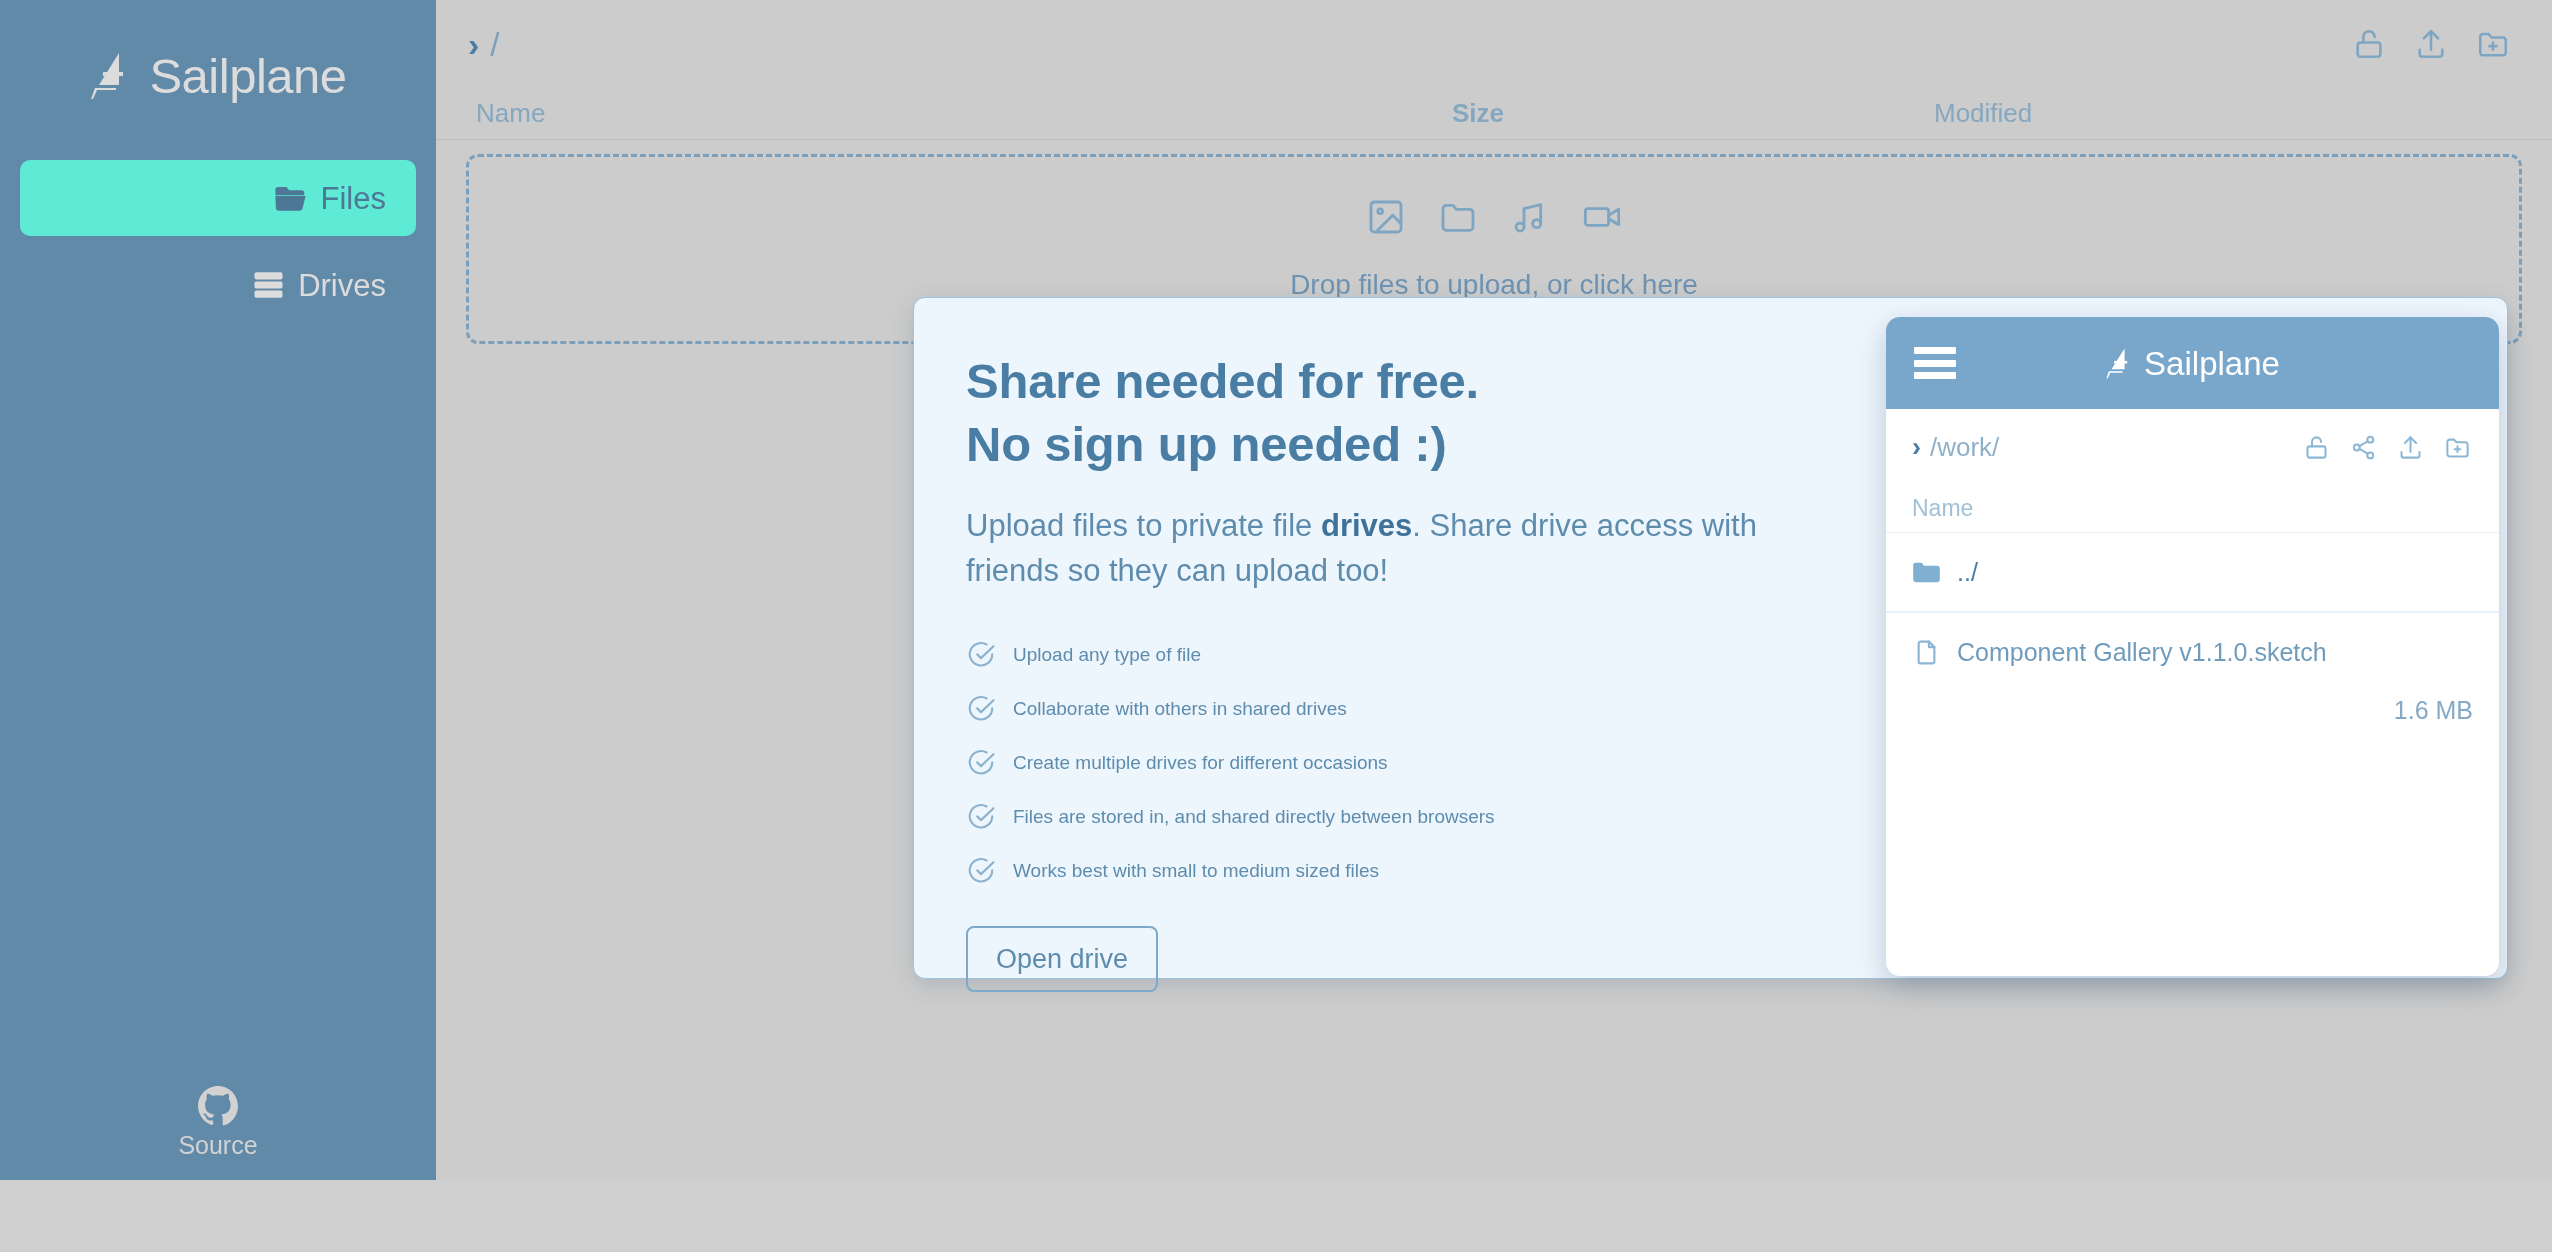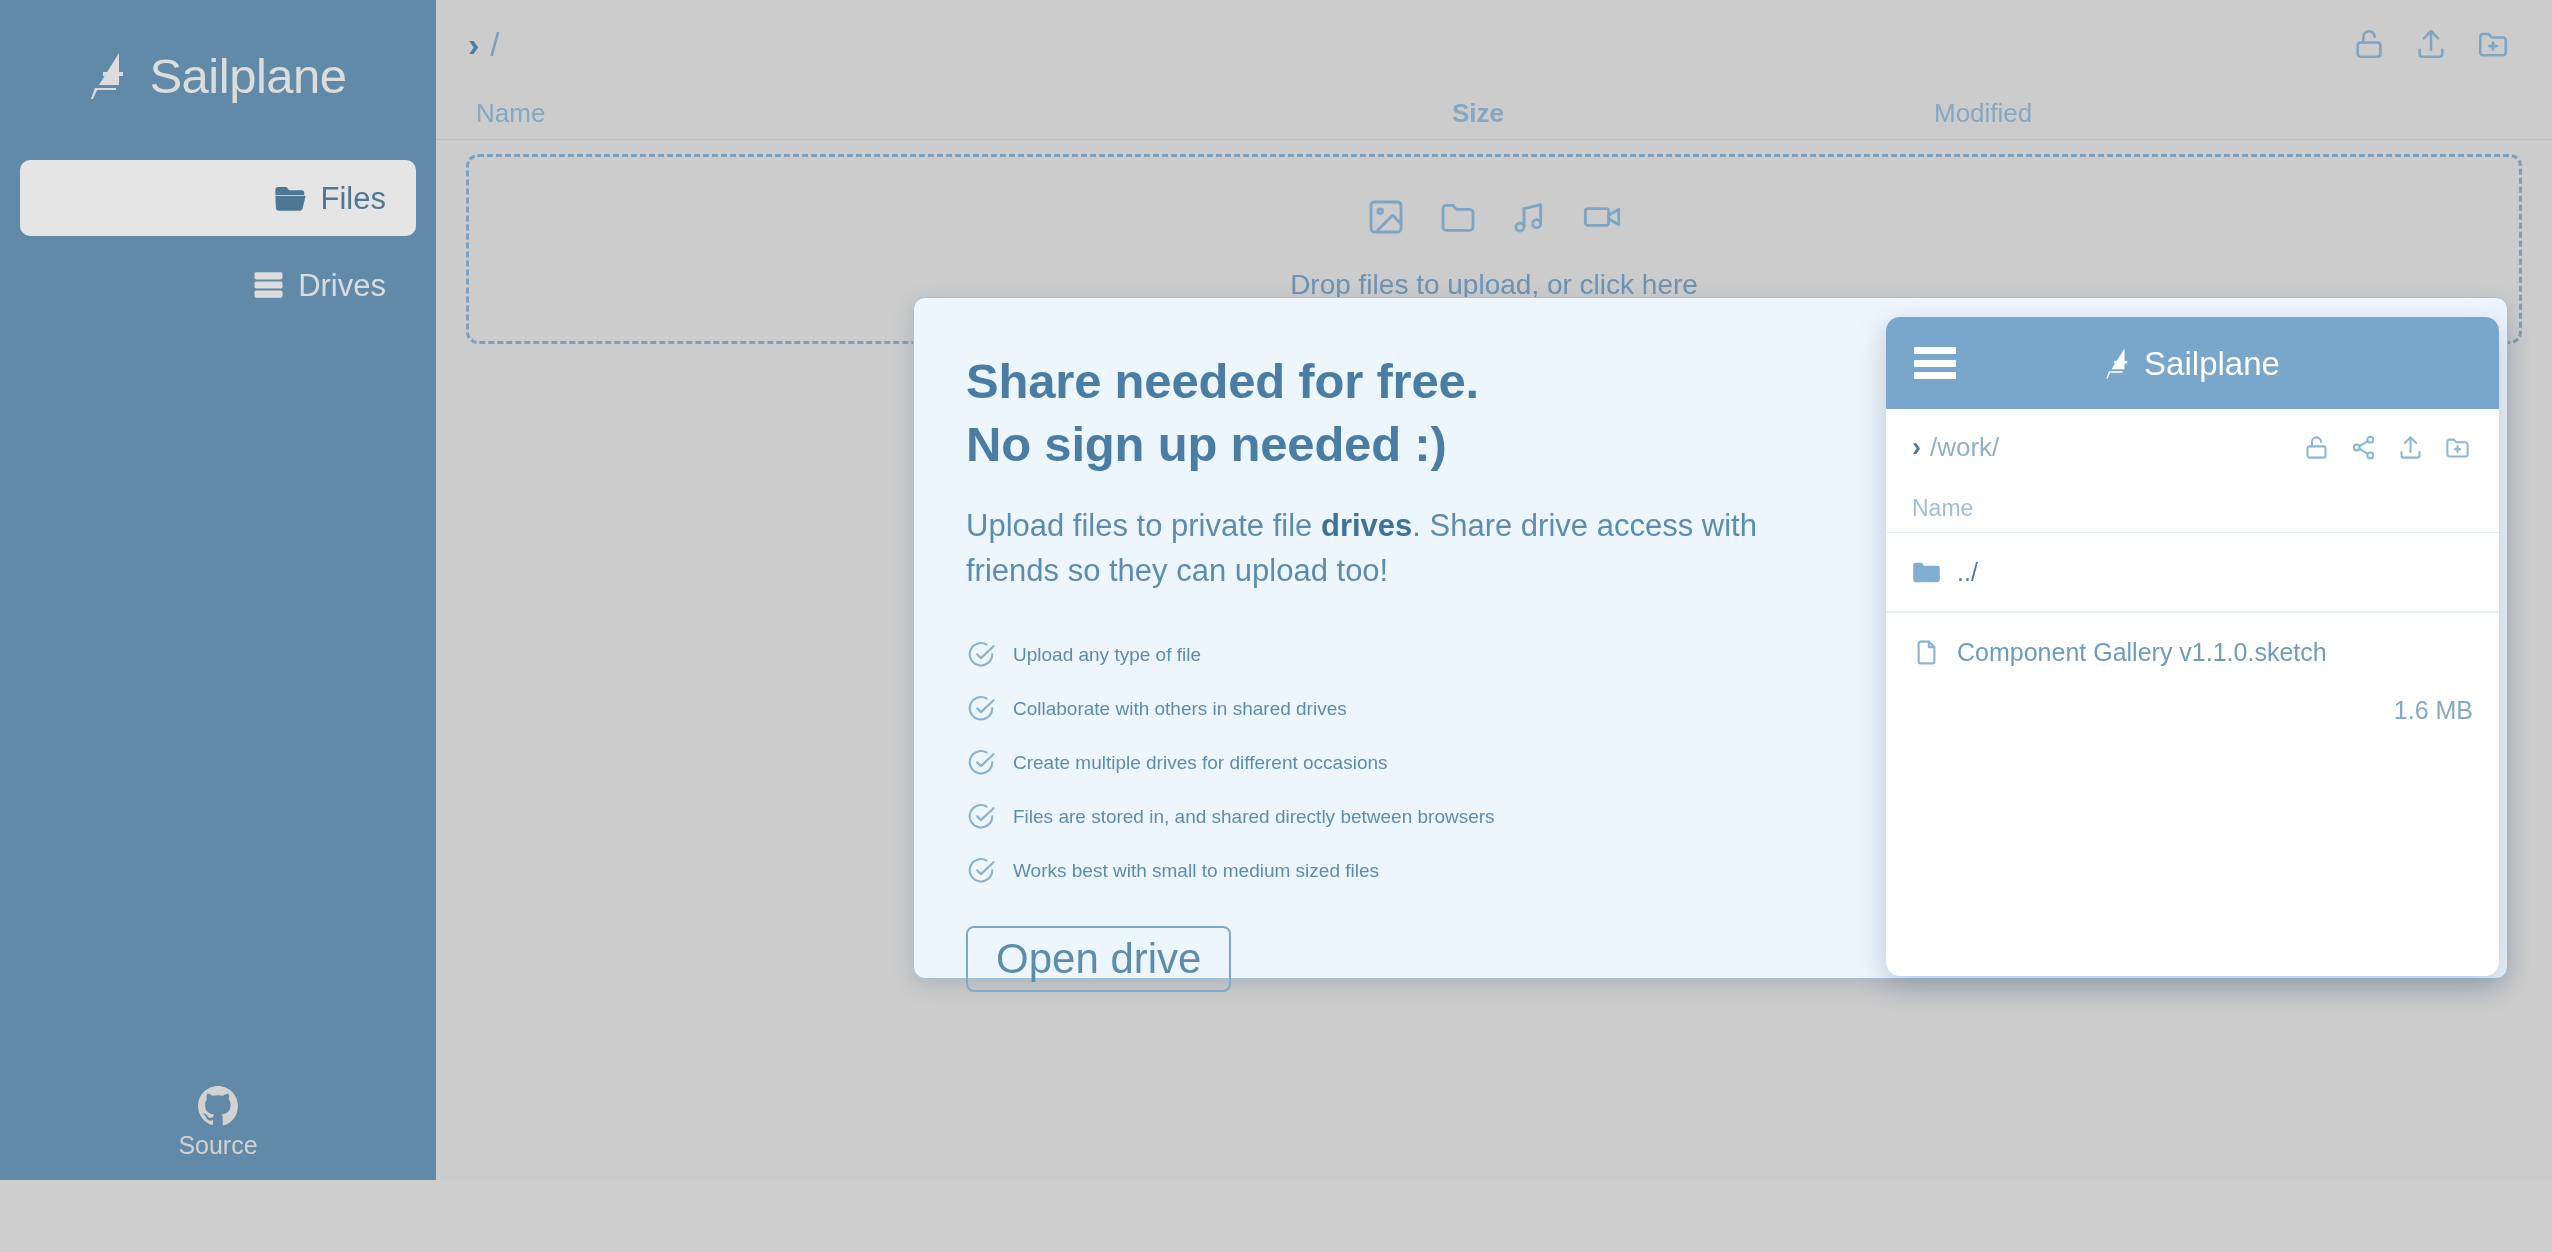--- a/index.html
+++ b/index.html
@@ -53,21 +53,21 @@
     border-radius: 10px;
     display: flex;
     align-items: center;
     justify-content: flex-end;
     padding-right: 30px;
     gap: 14px;
     cursor: pointer;
     color: #dcdcdc;
   }
   .nav-item .nav-label { font-size: 31px; line-height: 1; }
-  .nav-item.active { background: #e5e5e5; color: #4d7895; }
+  .nav-item.active { background: #5eead4; color: #4d7895; }
   .nav-item.active svg { fill: #4d7895; }
   .nav-item:not(.active) svg { fill: #dcdcdc; }
   #nav-files { margin-top: 50px; }
   #nav-drives { margin-top: 11px; }
 
   #source-link {
     position: absolute;
     bottom: 20px;
     left: 0;
     right: 0;
@@ -175,21 +175,21 @@
     margin-top: 28px;
     display: inline-flex;
     align-items: center;
     justify-content: center;
     height: 66px;
     padding: 0 28px;
     border: 2px solid #7daacb;
     border-radius: 8px;
     background: transparent;
     color: #5e8cad;
-    font-size: 42px;
+    font-size: 27px;
     font-family: "Liberation Sans", sans-serif;
     cursor: pointer;
   }
 
   
   #mockup {
     position: absolute;
     left: 1450px;
     top: 317px;
     width: 613px;

